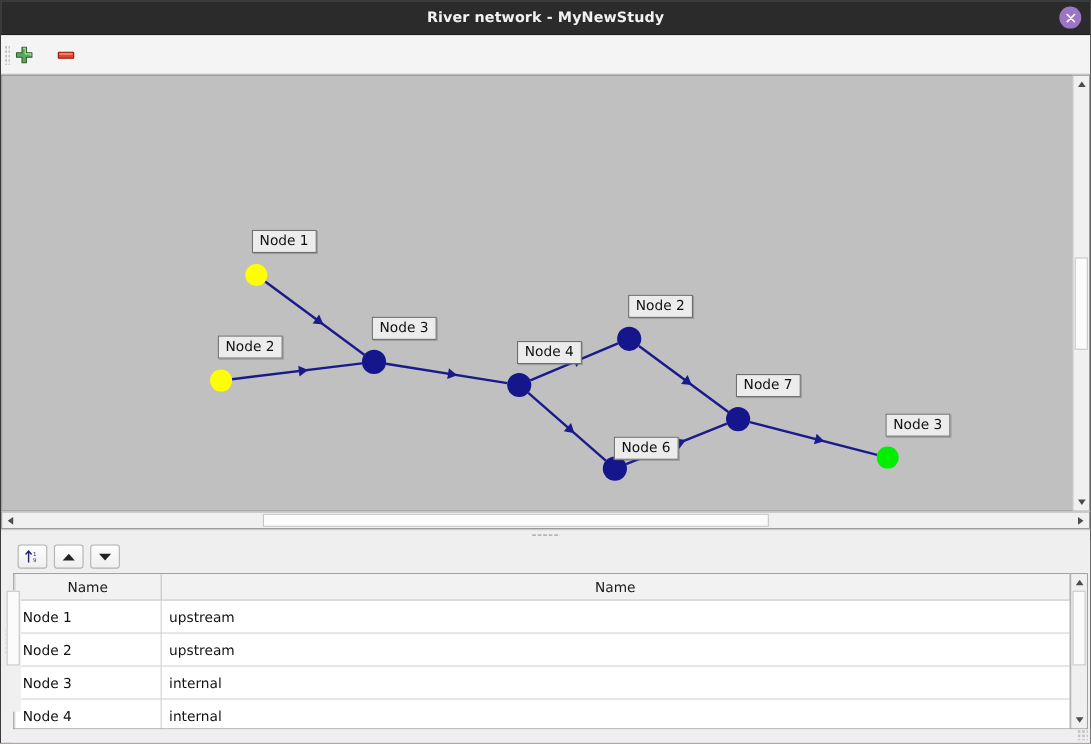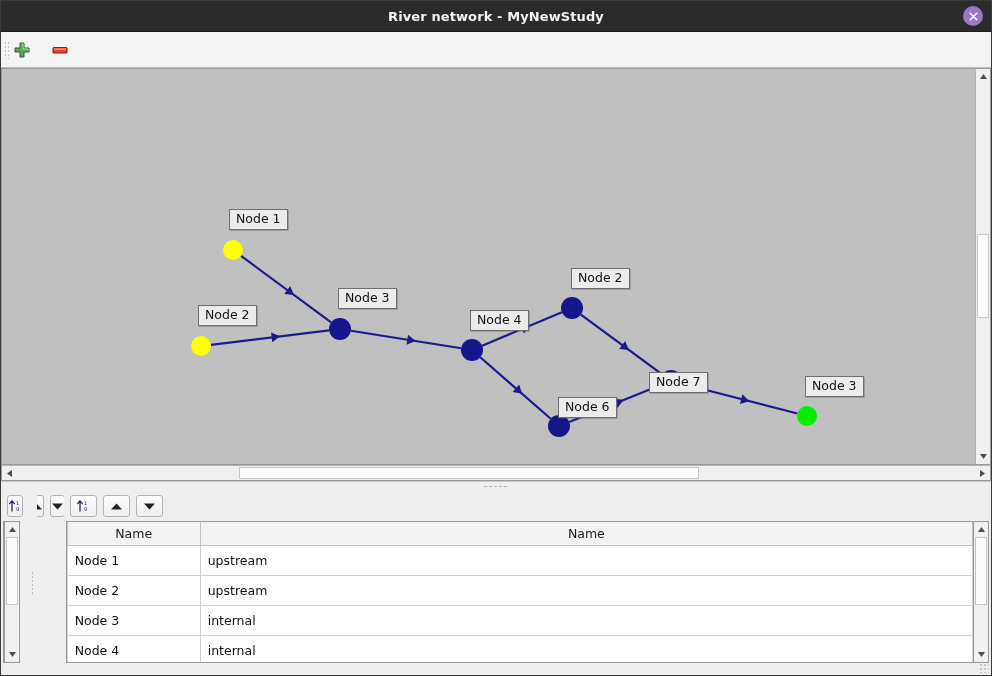--- a/index.html
+++ b/index.html
@@ -150,21 +150,20 @@
     background-image: radial-gradient(#b4b4b4 45%, transparent 46%);
     background-size: 5px 3px;
   }
 
   
   .bottom {
     flex: 1 1 auto;
     display: flex;
     background: #efefef;
     min-height: 0;
-    gap: 27px;
   }
   .pane {
     display: flex; flex-direction: column;
     min-width: 0;
     background: #efefef;
   }
   .pane-left { width: 710px; }
   .pane-divider {
     width: 8px; min-width: 8px;
     background: #efefef;
@@ -312,21 +311,21 @@
             <circle cx="805" cy="347" r="10" fill="#00ee00"></circle>
           </g>
         </svg>
       <div id="labels-layer">
           <div class="node-label" style="left: 227px; top: 140px;">Node 1</div>
           <div class="node-label" style="left: 196px; top: 236px;">Node 2</div>
           <div class="node-label" style="left: 336px; top: 219px;">Node 3</div>
           <div class="node-label" style="left: 468px; top: 241px;">Node 4</div>
           <div class="node-label" style="left: 569px; top: 199px;">Node 2</div>
           <div class="node-label" style="left: 556px; top: 328px;">Node 6</div>
-          <div class="node-label" style="left: 647px; top: 271px; margin-top: 32px;">Node 7</div>
+          <div class="node-label" style="left: 667px; top: 271px;">Node 7</div>
           <div class="node-label" style="left: 803px; top: 307px;">Node 3</div>
         </div>
     </div>
 
     <div class="vscroll">
       <div class="sb-arrow">
         <svg width="9" height="7" viewBox="0 0 9 7">
             <path d="M4.5,1 L8,6 L1,6 Z" fill="#4c4c4c"></path>
           </svg>
       </div>

